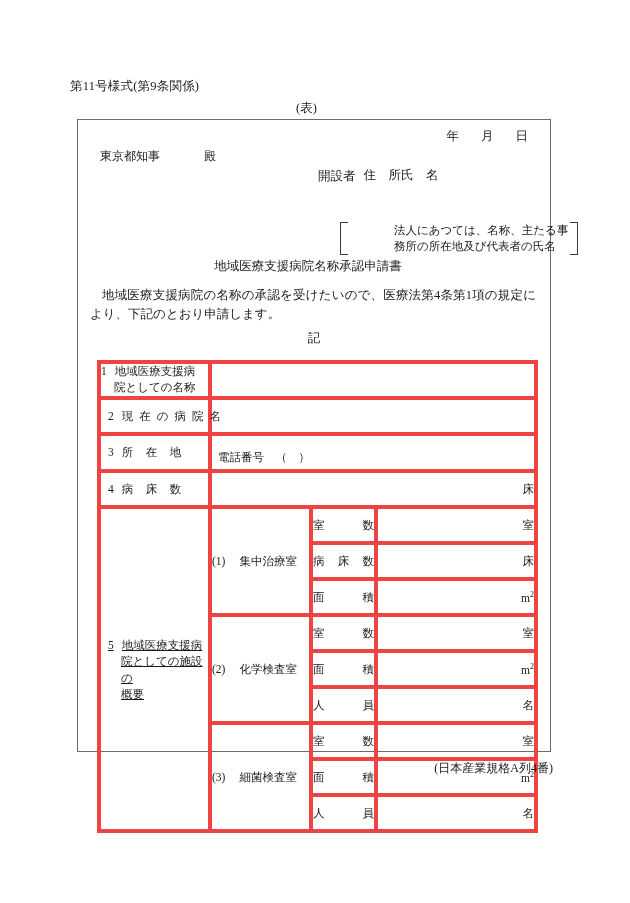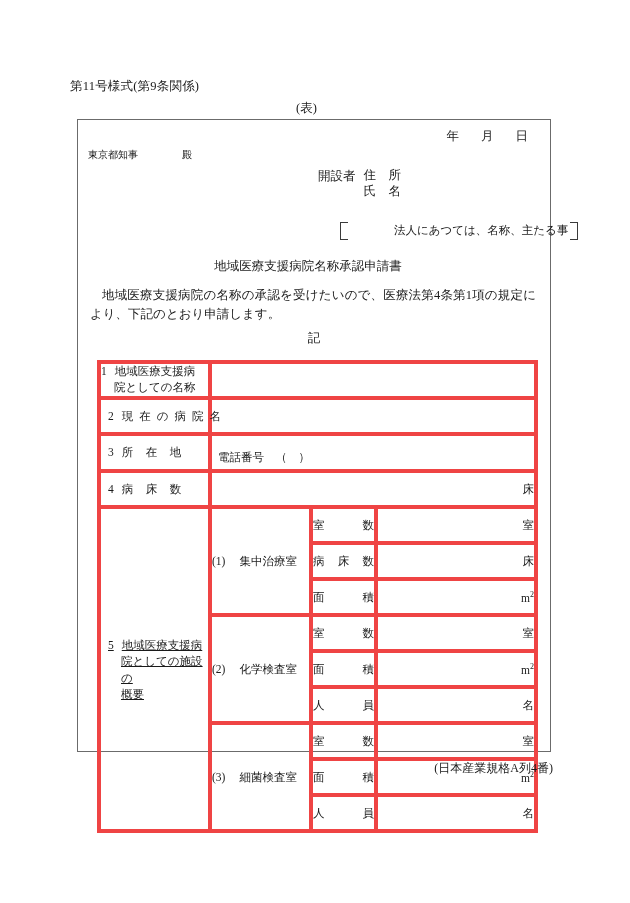--- a/index.html
+++ b/index.html
@@ -48,43 +48,43 @@
     right: 22px; top: 8px;
     font-size: 12.5px;
     white-space: nowrap;
   }
   .date-line span { display: inline-block; }
   .date-y { margin-right: 22px; }
   .date-m { margin-right: 22px; }
 
   .governor {
     position: absolute;
-    left: 10px; top: 28px;
-    font-size: 10px;
+    left: 22px; top: 28px;
+    font-size: 12px;
     white-space: nowrap;
   }
   .governor .dono { margin-left: 44px; }
 
   .kaisetsu-wrap {
     position: absolute;
     left: 240px; top: 48px;
     font-size: 12.5px;
     white-space: nowrap;
   }
   .kaisetsu-row {
     display: flex;
     align-items: flex-start;
   }
   .kaisetsu-label {
     font-size: 12.5px;
     margin-right: 8px;
   }
   .kaisetsu-fields {
     display: flex;
-    flex-direction: column;
+    flex-direction: row;
     line-height: 1.25;
   }
   .tel-row {
     margin-top: 2px;
     font-size: 12.5px;
     white-space: nowrap;
   }
   .tel-label { letter-spacing: 8px; }
   .tel-paren { margin-left: 16px; letter-spacing: 9px; }
 
@@ -247,20 +247,21 @@
           <div>住　所</div>
           <div>氏　名</div>
         </div>
       </div>
     </div>
 
     <div class="note">
       <div class="brk brk-l"></div>
       <div class="note-text">
         <div>法人にあつては、名称、主たる事</div>
+        <div>務所の所在地及び代表者の氏名</div>
       </div>
       <div class="brk brk-r"></div>
     </div>
 
     <div class="doc-title">地域医療支援病院名称承認申請書</div>
 
     <div class="body-text">
       <span class="indent">地域医療支援病院の名称の承認を受けたいので、医療法第4条第1項の規定により、下記のとおり申請します。</span>
     </div>
 

